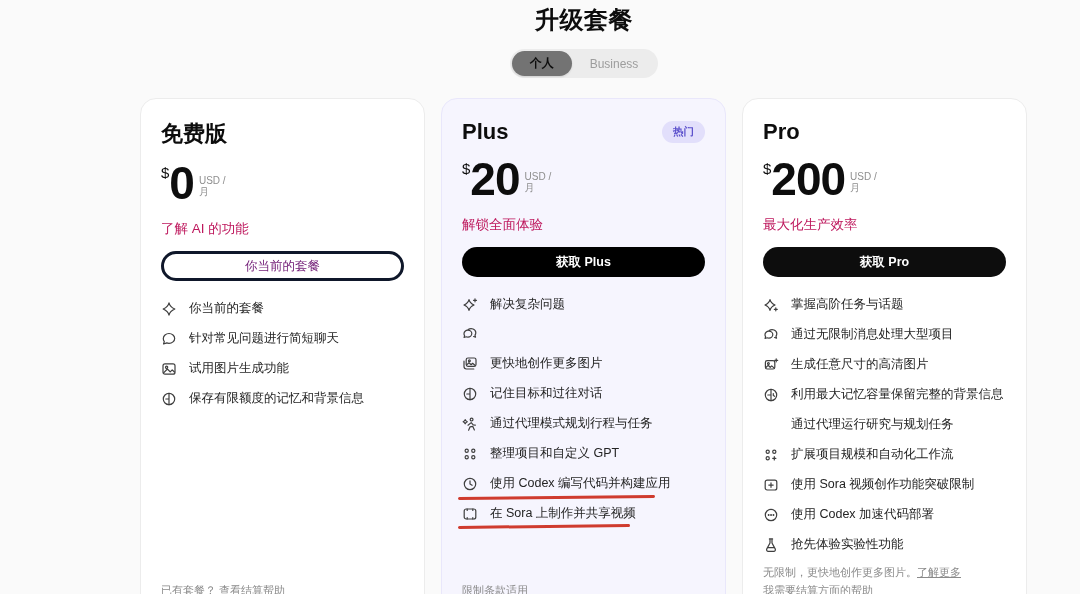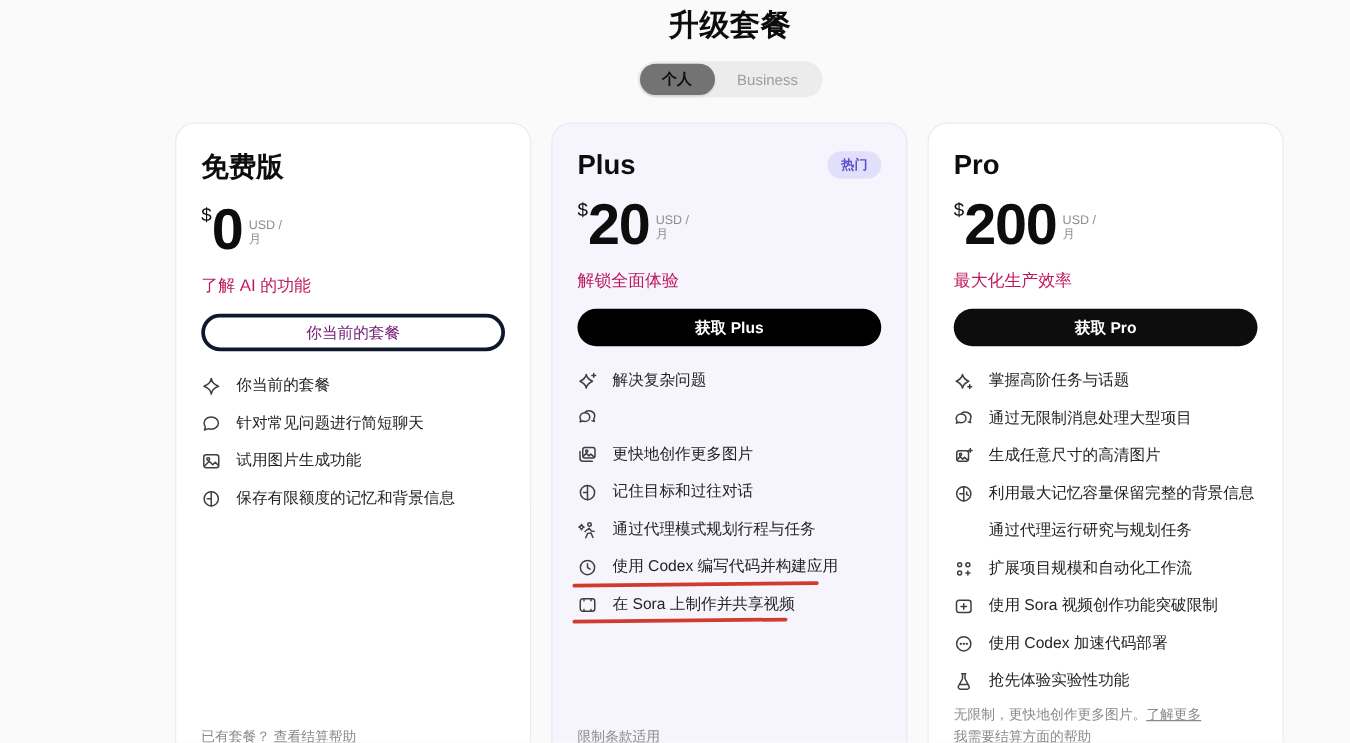--- a/index.html
+++ b/index.html
@@ -201,20 +201,31 @@
               <path d="M6.6 14.2l1.5-3.4 2.6-.5 1.7 3.7"></path>
               <path d="M6 9.2l3.2-2.6 2 2.2 2.1.3"></path>
               <path d="M3.2 3.6c.4 1.2.9 1.7 2.1 2.1-1.2.4-1.7.9-2.1 2.1-.4-1.2-.9-1.7-2.1-2.1 1.2-.4 1.7-.9 2.1-2.1z"></path>
             </svg>
           </span>
         <span class="ft">通过代理模式规划行程与任务</span>
       </li>
       <li class="feat">
         <span class="fi">
             <svg viewBox="0 0 16 16" fill="none" stroke="currentColor" stroke-width="1.2" stroke-linecap="round" stroke-linejoin="round">
+              <circle cx="4.7" cy="4.7" r="1.6"></circle>
+              <circle cx="11.3" cy="4.7" r="1.6"></circle>
+              <circle cx="4.7" cy="11.3" r="1.6"></circle>
+              <circle cx="11.3" cy="11.3" r="1.6"></circle>
+            </svg>
+          </span>
+        <span class="ft">整理项目和自定义 GPT</span>
+      </li>
+      <li class="feat">
+        <span class="fi">
+            <svg viewBox="0 0 16 16" fill="none" stroke="currentColor" stroke-width="1.2" stroke-linecap="round" stroke-linejoin="round">
               <circle cx="8" cy="8" r="5.7"></circle>
               <path d="M8 4.9V8l2.1 1.3"></path>
             </svg>
           </span>
         <span class="ft">使用 Codex 编写代码并构建应用</span>
         <i class="ink ink-2"></i>
       </li>
       <li class="feat">
         <span class="fi">
             <svg viewBox="0 0 16 16" fill="none" stroke="currentColor" stroke-width="1.2" stroke-linecap="round" stroke-linejoin="round">

